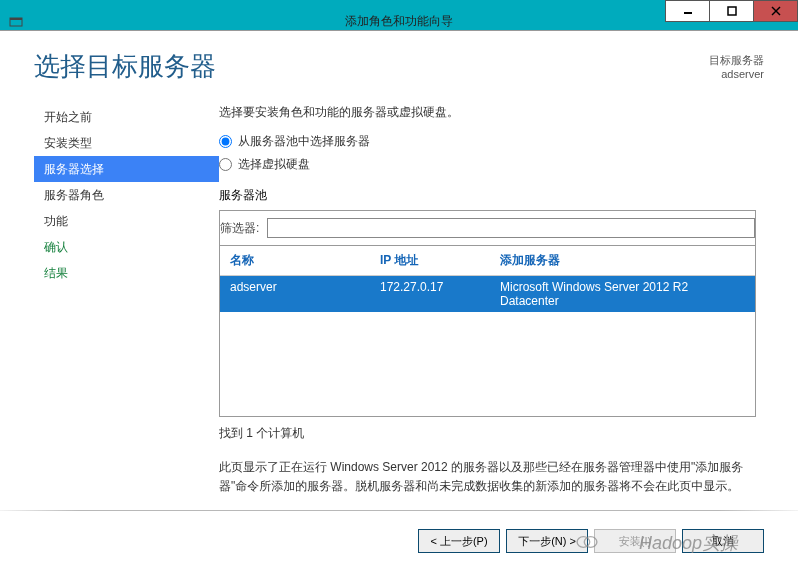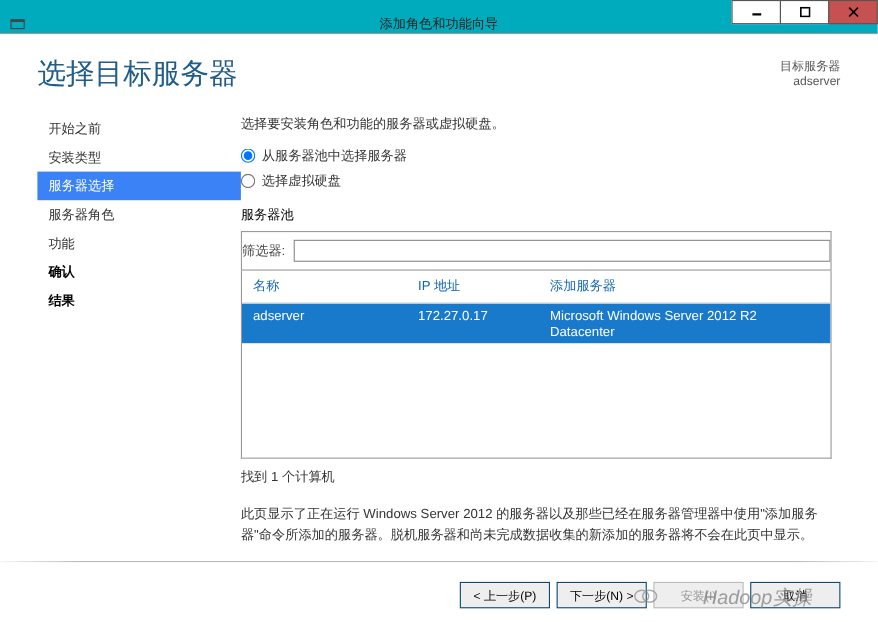--- a/index.html
+++ b/index.html
@@ -11,32 +11,32 @@
   .win-btn { width: 45px; height: 22px; display: flex; align-items:center; justify-content:center; border:1px solid #555; background:#fff; font-size:12px; margin-left:-1px; }
   .win-btn.close { background: #c75050; color:#000; }
   .inner-border { position:absolute; left:0; right:0; top:30px; bottom:0; border-top:1px solid #999; }
   .page { padding: 18px 34px 0 34px; }
   .header-row { display:flex; justify-content:space-between; align-items:flex-start; }
   .page-title { color: #215d8b; font-size: 26px; font-weight: 300; }
   .header-right { text-align: right; font-size: 11px; color:#555; margin-top:4px; }
   .body { display:flex; margin-top: 20px; }
   .sidebar { width: 185px; display:flex; flex-direction:column; }
   .side-item { height: 26px; line-height:26px; padding-left:10px; font-size:12px; color:#333; cursor:default; }
-  .side-item.disabled { color:#000000;font-weight:bold; }
+  .side-item.disabled { color:#15803d; }
   .side-item.active { background:#3b82f6; color:#fff; }
   .main { flex:1; padding-right: 8px; }
   .prompt { font-size:12px; color:#333; margin-bottom:12px; }
   .radio-row { font-size:12px; color:#333; margin-bottom:6px; display:flex; align-items:center;}
   .radio-row input { margin-right:6px; }
   .section-label { font-size:12px; margin-top:14px; margin-bottom:6px; }
   .filter-box { border:1px solid #999; padding:7px 0; display:flex; align-items:center; }
   .filter-label { font-size:12px; color:#444; margin-right:8px; }
   .filter-input { flex:1; height:20px; border:1px solid #888; font-size:12px; padding:0 4px; }
   .table-wrap { border:1px solid #999; border-top:none; }
-  .thead { display:flex; font-size:12px; color:#1465b7; padding:6px 10px; border-bottom:1px solid #ccc; }
+  .thead { display:flex; font-size:12px; color:#1465b7; padding:6px 10px; border-bottom:1px solid #ccc;font-weight:bold; }
   .thead div:nth-child(1), .trow div:nth-child(1){ width:150px; }
   .thead div:nth-child(2), .trow div:nth-child(2){ width:120px; }
   .thead div:nth-child(3), .trow div:nth-child(3){ flex:1; }
   .tbody { height:140px; overflow:auto; }
   .trow { display:flex; font-size:12px; padding:4px 10px; }
   .trow.selected { background:#1979ca; color:#fff; }
   .found { font-size:12px; color:#333; margin-top:8px; }
   .desc { font-size:12px; color:#333; margin-top:16px; line-height:1.6; }
   .button-bar { position:absolute; bottom:12px; left:0; right:0; display:flex; justify-content:flex-end; padding:0 34px; gap:6px; }
   .sep { position:absolute; bottom:54px; left:0; right:0; height:1px; background: linear-gradient(to right, #f3f3f3, #b8b8b8 10%, #b8b8b8 90%, #f3f3f3); }

